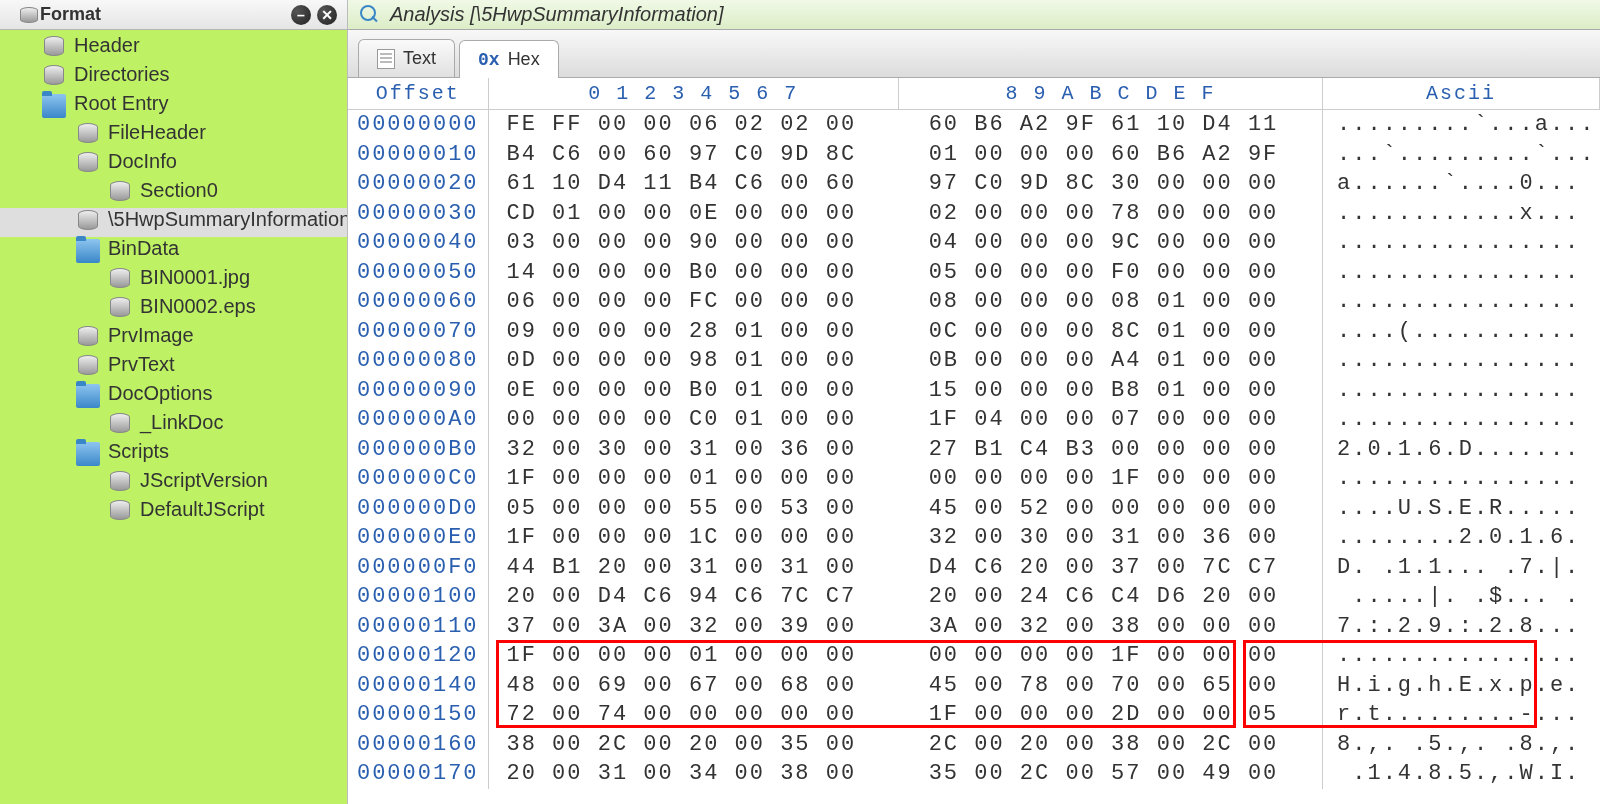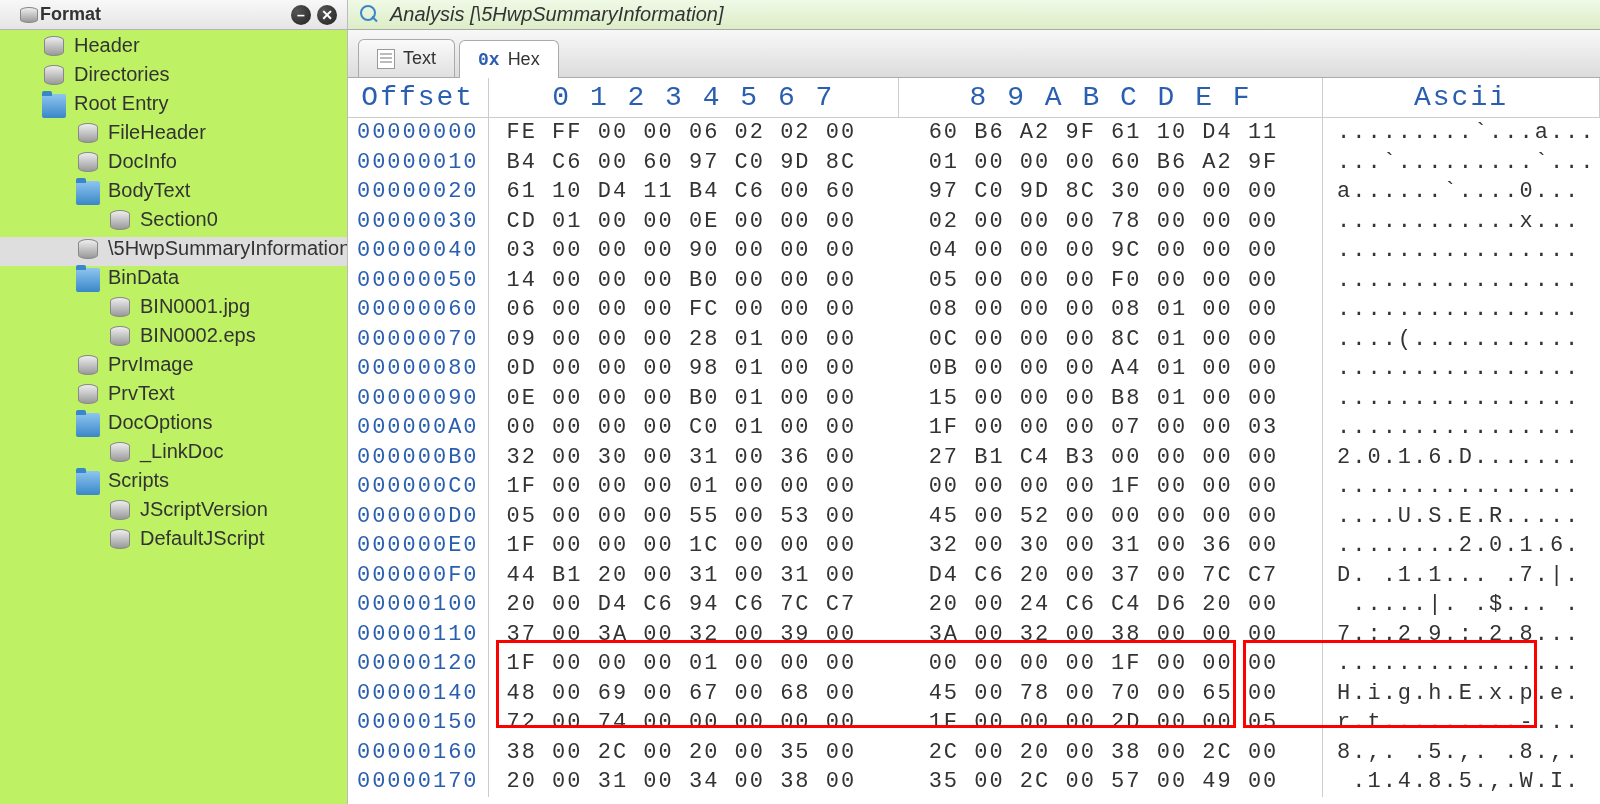--- a/index.html
+++ b/index.html
@@ -209,21 +209,21 @@
   width: 100%;
 }
 .hex-table th {
   font-weight: normal;
   color: #2a5fb0;
   padding: 4px 6px;
   border-bottom: 1px solid #ccc;
   border-right: 1px solid #ccc;
   text-align: center;
   font-family: "Courier New", monospace;
-  font-size: 28px;
+  font-size: 20px;
   letter-spacing: 2px;
 }
 .hex-table th.offset-h { width: 140px; }
 .hex-table th.ascii-h { width: 248px; }
 .hex-table td {
   padding: 1px 4px;
   white-space: pre;
   font-family: "Courier New", monospace;
   font-size: 22px;
   line-height: 27.5px;
@@ -285,24 +285,20 @@
         <span class="folder-icon icon"></span>
         <span>Root Entry</span>
       </div>
       <div class="tree-node indent-2">
         <span class="db-icon icon"></span>
         <span>FileHeader</span>
       </div>
       <div class="tree-node indent-2">
         <span class="db-icon icon"></span>
         <span>DocInfo</span>
-      </div>
-      <div class="tree-node indent-2">
-        <span class="folder-icon icon"></span>
-        <span>BodyText</span>
       </div>
       <div class="tree-node indent-3">
         <span class="db-icon icon"></span>
         <span>Section0</span>
       </div>
       <div class="tree-node indent-2 selected">
         <span class="db-icon icon"></span>
         <span>\5HwpSummaryInformation</span>
       </div>
       <div class="tree-node indent-2">
@@ -430,21 +426,21 @@
           </tr>
           <tr>
             <td class="offset-c">00000090</td>
             <td class="hex1-c">0E 00 00 00 B0 01 00 00</td>
             <td class="hex2-c">15 00 00 00 B8 01 00 00</td>
             <td class="ascii-c">................</td>
           </tr>
           <tr>
             <td class="offset-c">000000A0</td>
             <td class="hex1-c">00 00 00 00 C0 01 00 00</td>
-            <td class="hex2-c">1F 00 00 00 07 00 00 03</td>
+            <td class="hex2-c">1F 04 00 00 07 00 00 00</td>
             <td class="ascii-c">................</td>
           </tr>
           <tr>
             <td class="offset-c">000000B0</td>
             <td class="hex1-c">32 00 30 00 31 00 36 00</td>
             <td class="hex2-c">27 B1 C4 B3 00 00 00 00</td>
             <td class="ascii-c">2.0.1.6.D.......</td>
           </tr>
           <tr>
             <td class="offset-c">000000C0</td>

